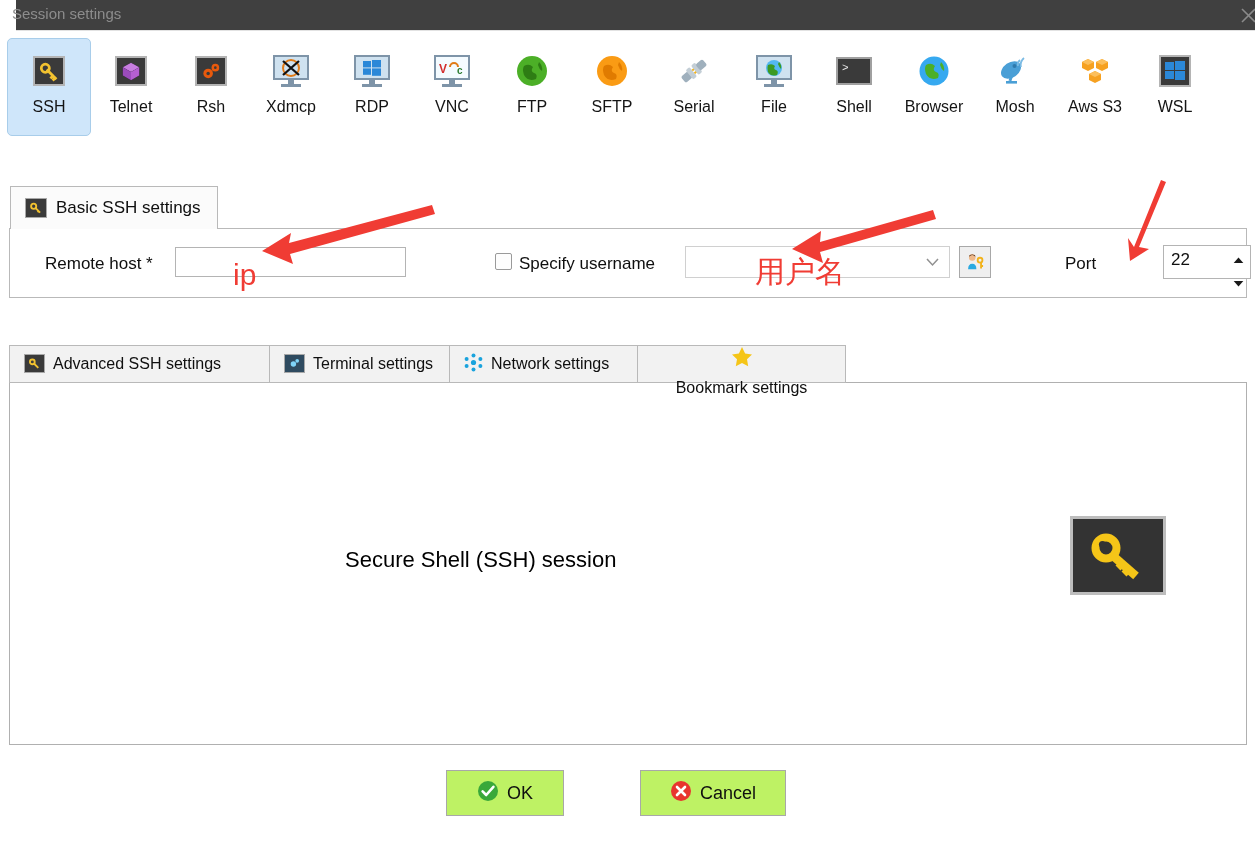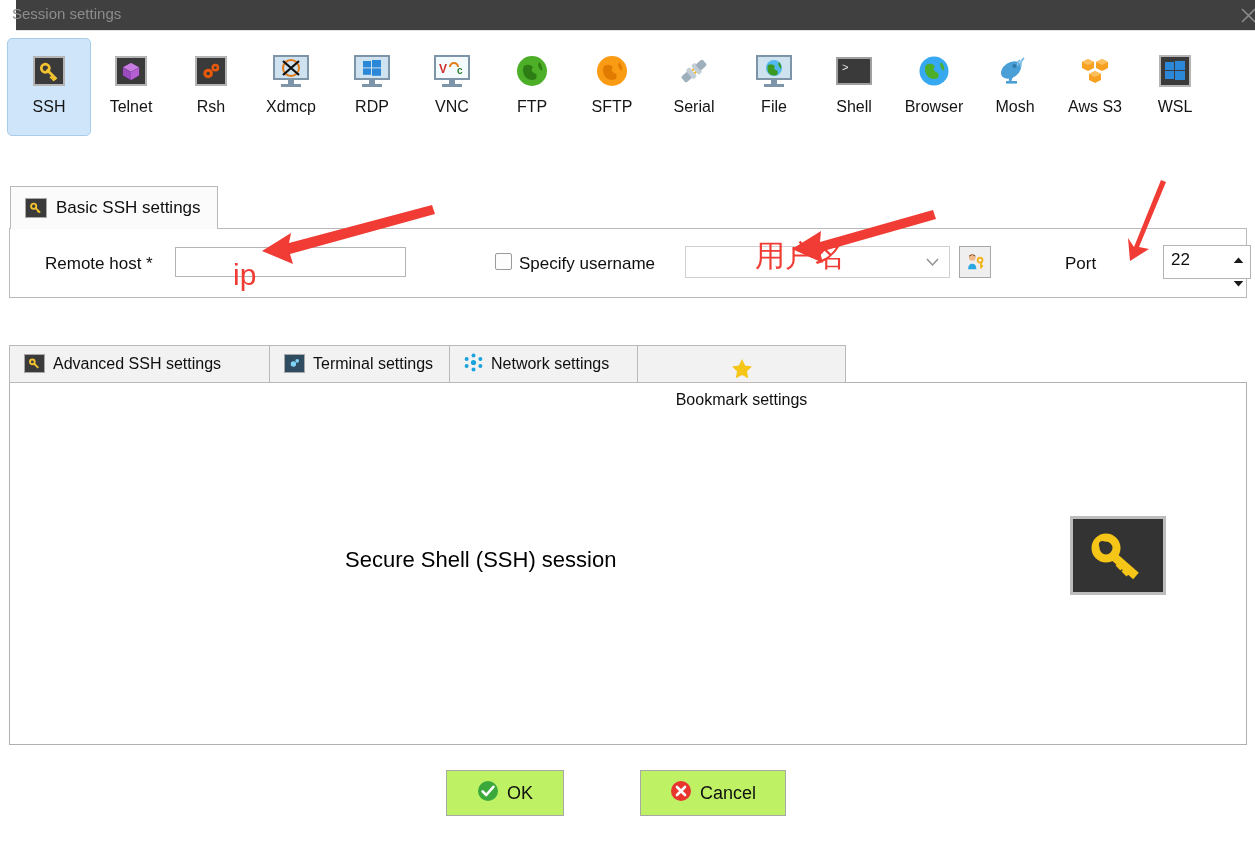--- a/index.html
+++ b/index.html
@@ -169,21 +169,21 @@
     position: absolute; left: 9px; top: 345px;
     display: flex; align-items: flex-end;
     z-index: 3;
   }
   .subtab {
     height: 38px; box-sizing: border-box;
     background: #f2f2f2;
     border: 1px solid #b9b9b9;
     border-right: none;
     display: flex; align-items: center; gap: 8px;
-    padding: 12px 14px;
+    padding: 0 14px;
   }
   .subtab:last-child { border-right: 1px solid #b9b9b9; flex-direction: column; }
   .subtab-label { font-size: 16px; color: #0f0f0f; white-space: nowrap; }
 
   .content-panel {
     position: absolute; left: 9px; top: 382px;
     width: 1238px; height: 363px;
     box-sizing: border-box;
     border: 1px solid #b0b0b0;
     background: #ffffff;
@@ -607,14 +607,14 @@
 
     <g>
       <path d="M933 210 L820 242 L821 231 L792 249 L823 263 L820 252 L936 219 Z" fill="#f03c34"></path>
     </g>
 
     <g>
       <path d="M1161 180 L1134 247 L1128 238 L1130 261 L1149 249 L1139 247 L1166 182 Z" fill="#f03c34"></path>
     </g>
   </svg>
   <div class="annot-text" style="left:233px; top:258px; font-size:30px;">ip</div>
-  <div class="annot-text" style="left:755px; top:236px; font-size:30px;">用户名</div>
+  <div class="annot-text" style="left:755px; top:252px; font-size:30px;">用户名</div>
 </div>
 
 </body></html>

